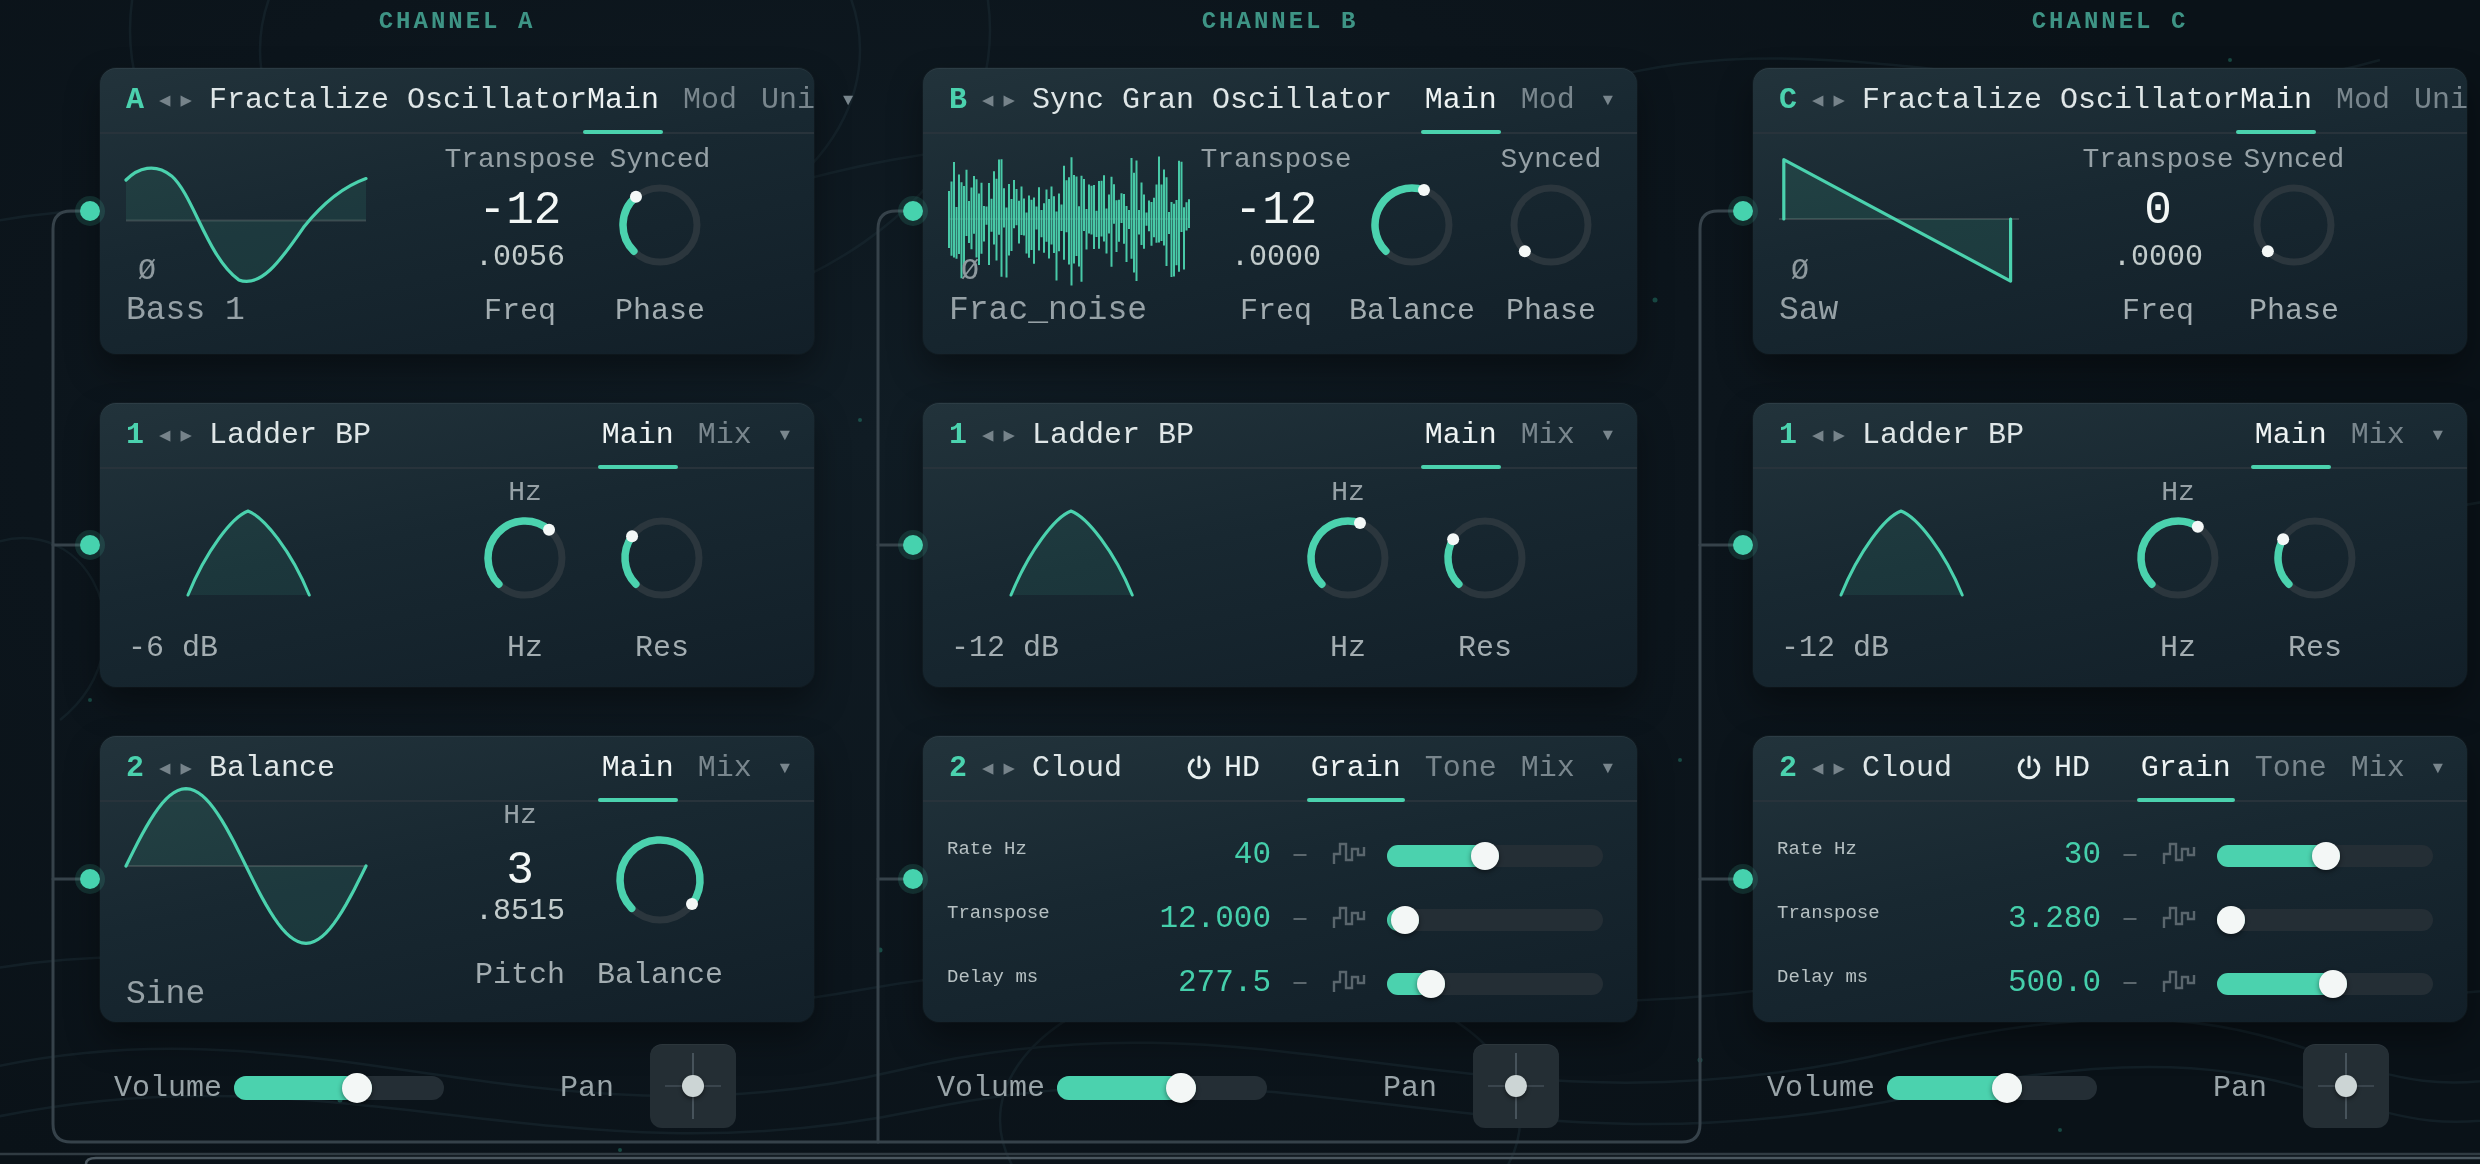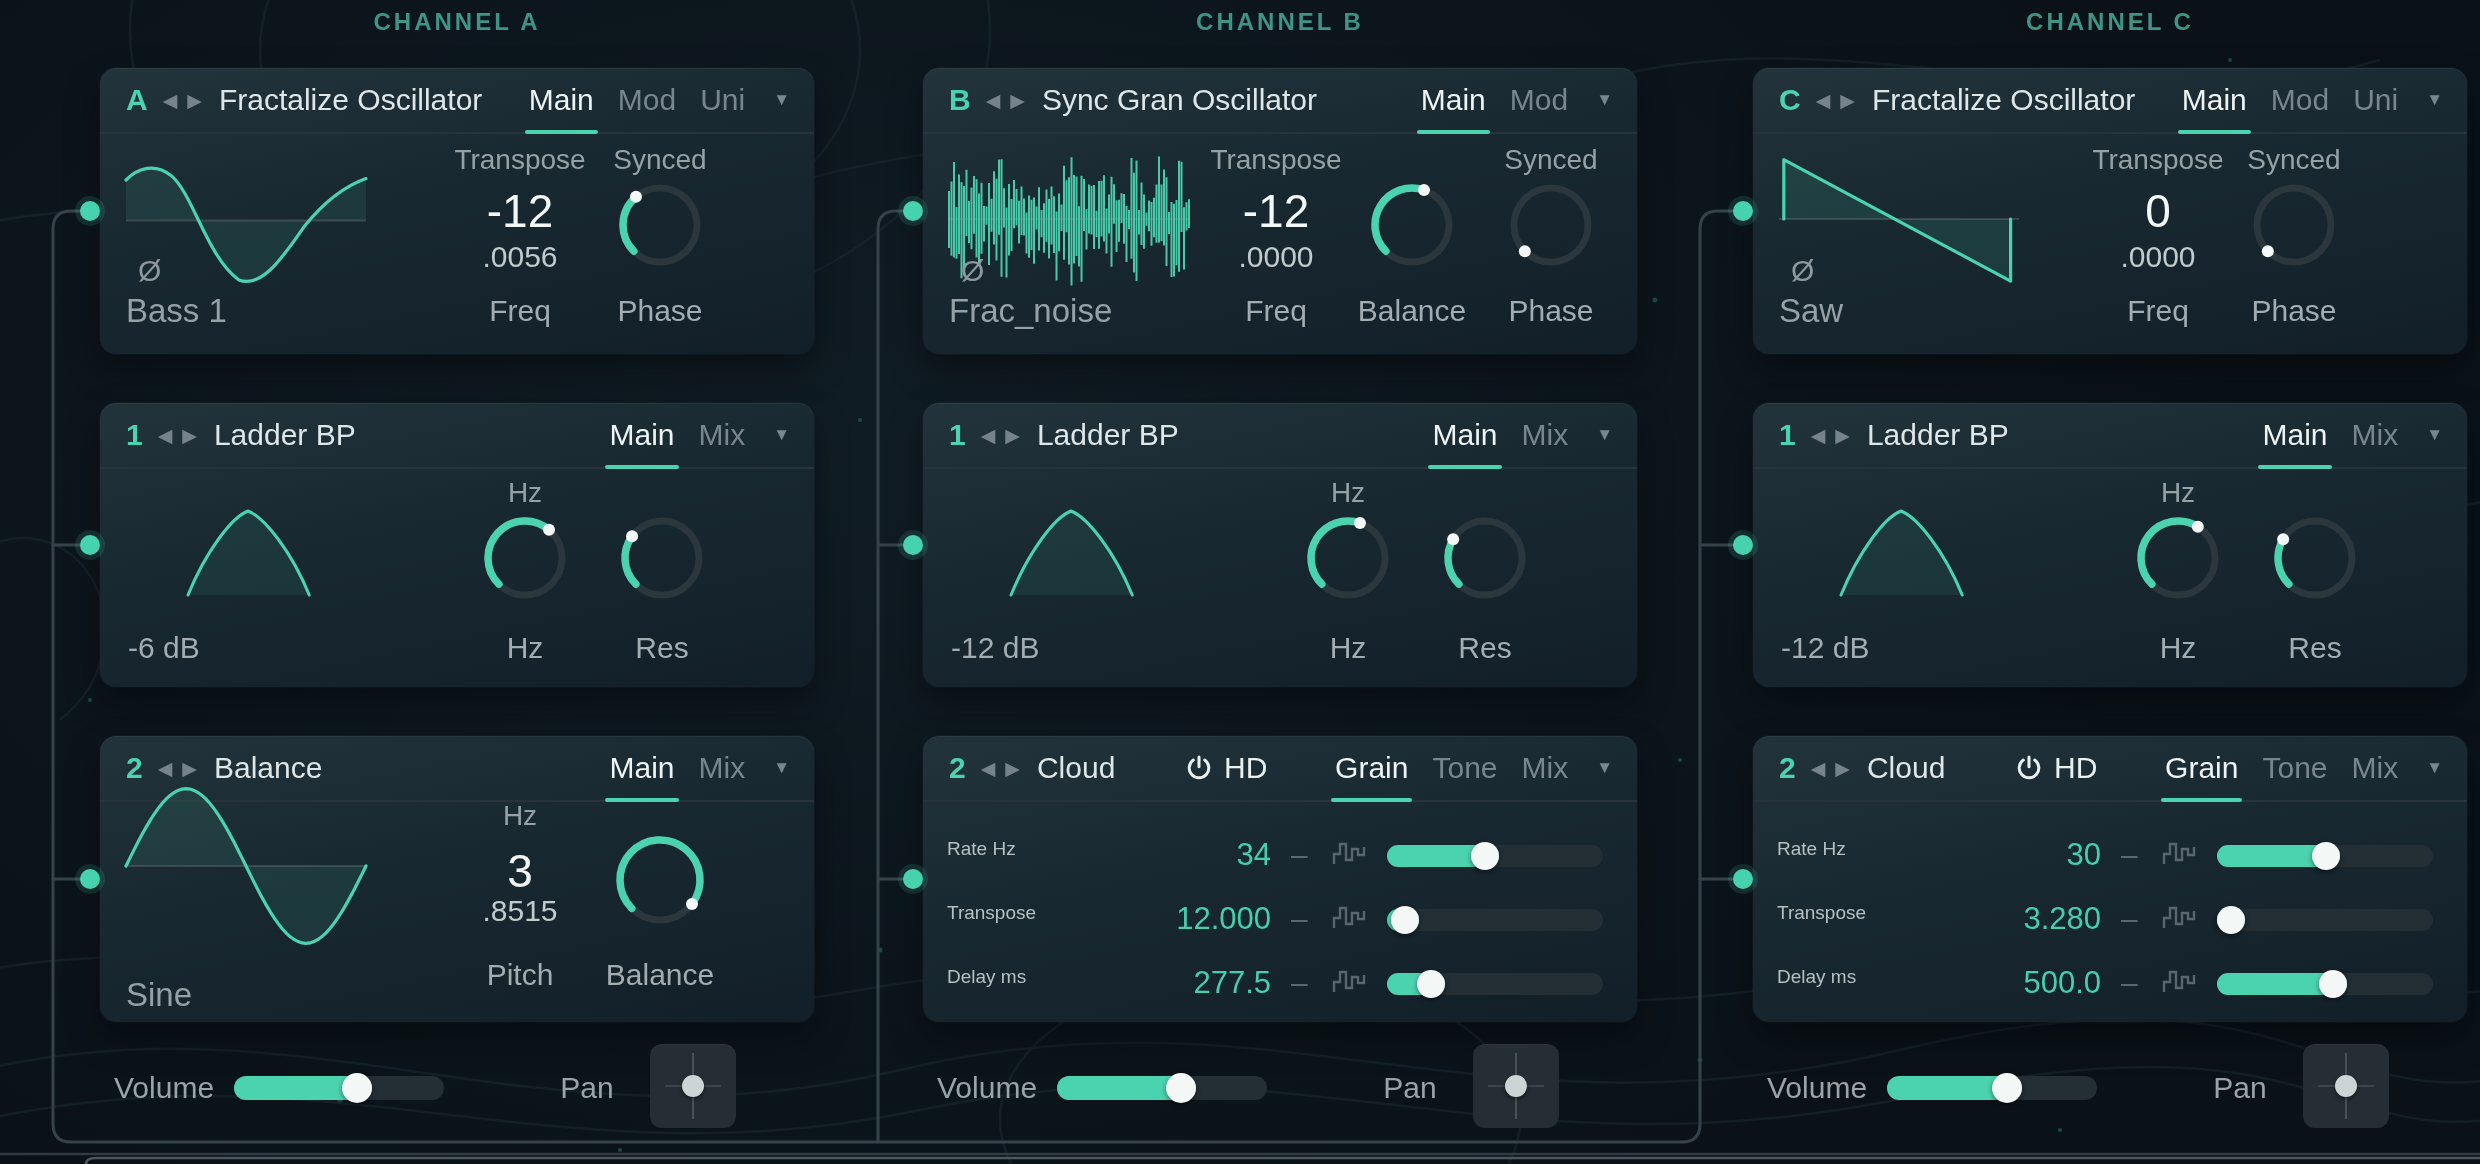--- a/index.html
+++ b/index.html
@@ -1,20 +1,20 @@
 <!DOCTYPE html>
 <html><head>
 <meta charset="utf-8">
 <style>
   :root{ --accent:#4bd2ae; }
   html,body{margin:0;padding:0;background:#0a1218;}
   .stage{
     position:relative;width:2480px;height:1164px;overflow:hidden;
     background:radial-gradient(1400px 900px at 35% 38%, #101c24 0%, #0c151c 60%, #0a1218 100%);
-    font-family:Liberation Sans, sans-serif;
+    font-family:Liberation Mono, monospace;
     -webkit-font-smoothing:antialiased;
   }
   svg{display:block;}
   .bg-deco,.wires{position:absolute;left:0;top:0;pointer-events:none;}
   .bg-deco{z-index:0;} .wires{z-index:3;}
 
   .chan-header{
     position:absolute;top:8px;transform:translateX(-50%);
     color:#3e9485;font-size:24px;font-weight:700;letter-spacing:3px;z-index:2;
   }
@@ -330,21 +330,21 @@
         </span>
         <span class="tabs">
           <span class="tab active">Grain</span>
           <span class="tab">Tone</span>
           <span class="tab">Mix</span>
           <span class="caret">▼</span>
         </span>
       </div>
 
       <span class="abs cloud-label" style="left:24px;top:102px">Rate Hz</span>
-      <span class="abs cloud-val" style="left:208px;top:101px">34</span>
+      <span class="abs cloud-val" style="left:208px;top:101px">40</span>
       <span class="abs dash" style="left:368px;top:102px">–</span>
       <svg class="step-icon" style="left:408px;top:102px" width="36" height="32" viewBox="0 0 36 32" fill="none" stroke="#5a666d" stroke-width="2.4">
           <path d="M3 26 V16 H9 V6 H15 V22 H21 V11 H27 V17 H33 V9"></path>
         </svg>
       <div class="hslider" style="left:464px;top:109px;width:216px;height:22px">
           <i class="fill" style="width: 112.32px;"></i>
           <i class="thumb" style="width: 28px; height: 28px; margin-top: -14px; left: 84.32px;"></i>
         </div>
 
       <span class="abs cloud-label" style="left:24px;top:166px">Transpose</span>

